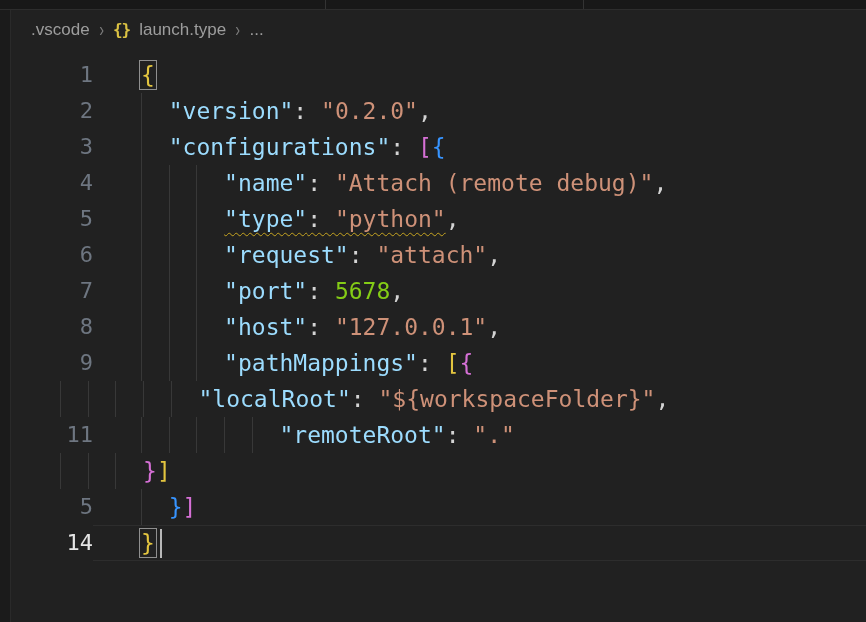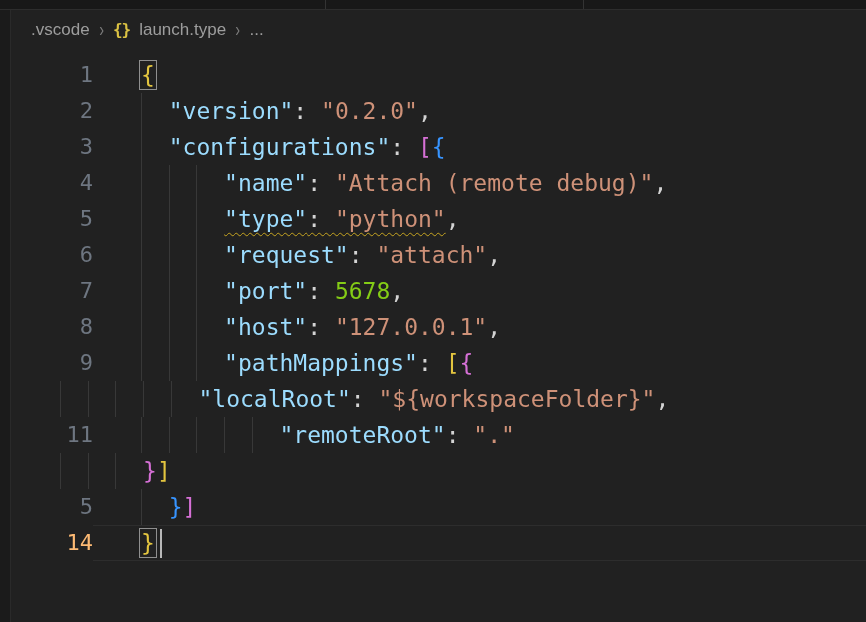--- a/index.html
+++ b/index.html
@@ -32,21 +32,21 @@
     font-size:16px; font-weight:bold; letter-spacing:-1px;
   }
   .breadcrumb .crumb { cursor:pointer; }
   
   .editor { position:absolute; left:12px; top:57px; right:0; bottom:0; }
   .line { display:flex; height:36px; line-height:36px; font-size:23px; }
   .gutter {
     width:81px; flex:none; text-align:right; color:#6e7681;
     font-size:22px; user-select:none;
   }
-  .line.active .gutter { color:#fdba74; }
+  .line.active .gutter { color:#e5e5e5; }
   .code { flex:1; position:relative; padding-left:48px; white-space:pre; color:#d4d4d4; }
   .line.active .code { box-shadow: inset 0 1px 0 #2d2d2d, inset 0 -1px 0 #2d2d2d; }
   .guide { position:absolute; top:0; width:1px; height:36px; background:#383838; }
   .tok.k { color:#9cdcfe; }
   .tok.s { color:#ce9178; }
   .tok.n { color:#84cc16; }
   .tok.p { color:#d4d4d4; }
   .tok.g { color:#e3c53f; }
   .tok.m { color:#d670d6; }
   .tok.b { color:#3794ff; }

